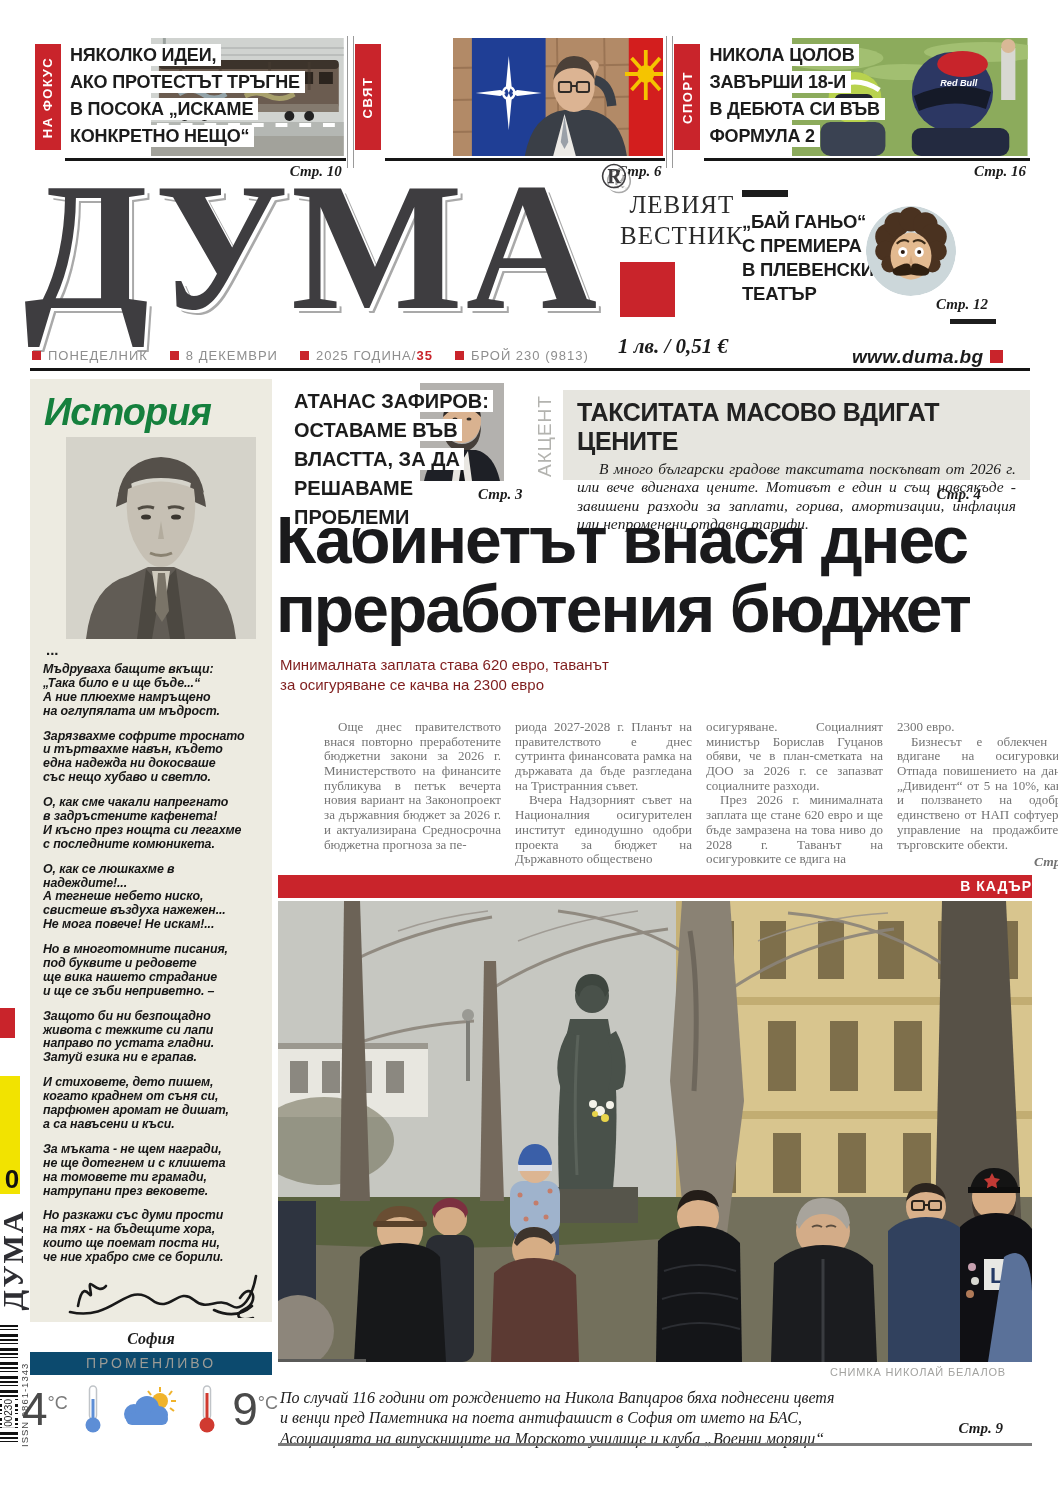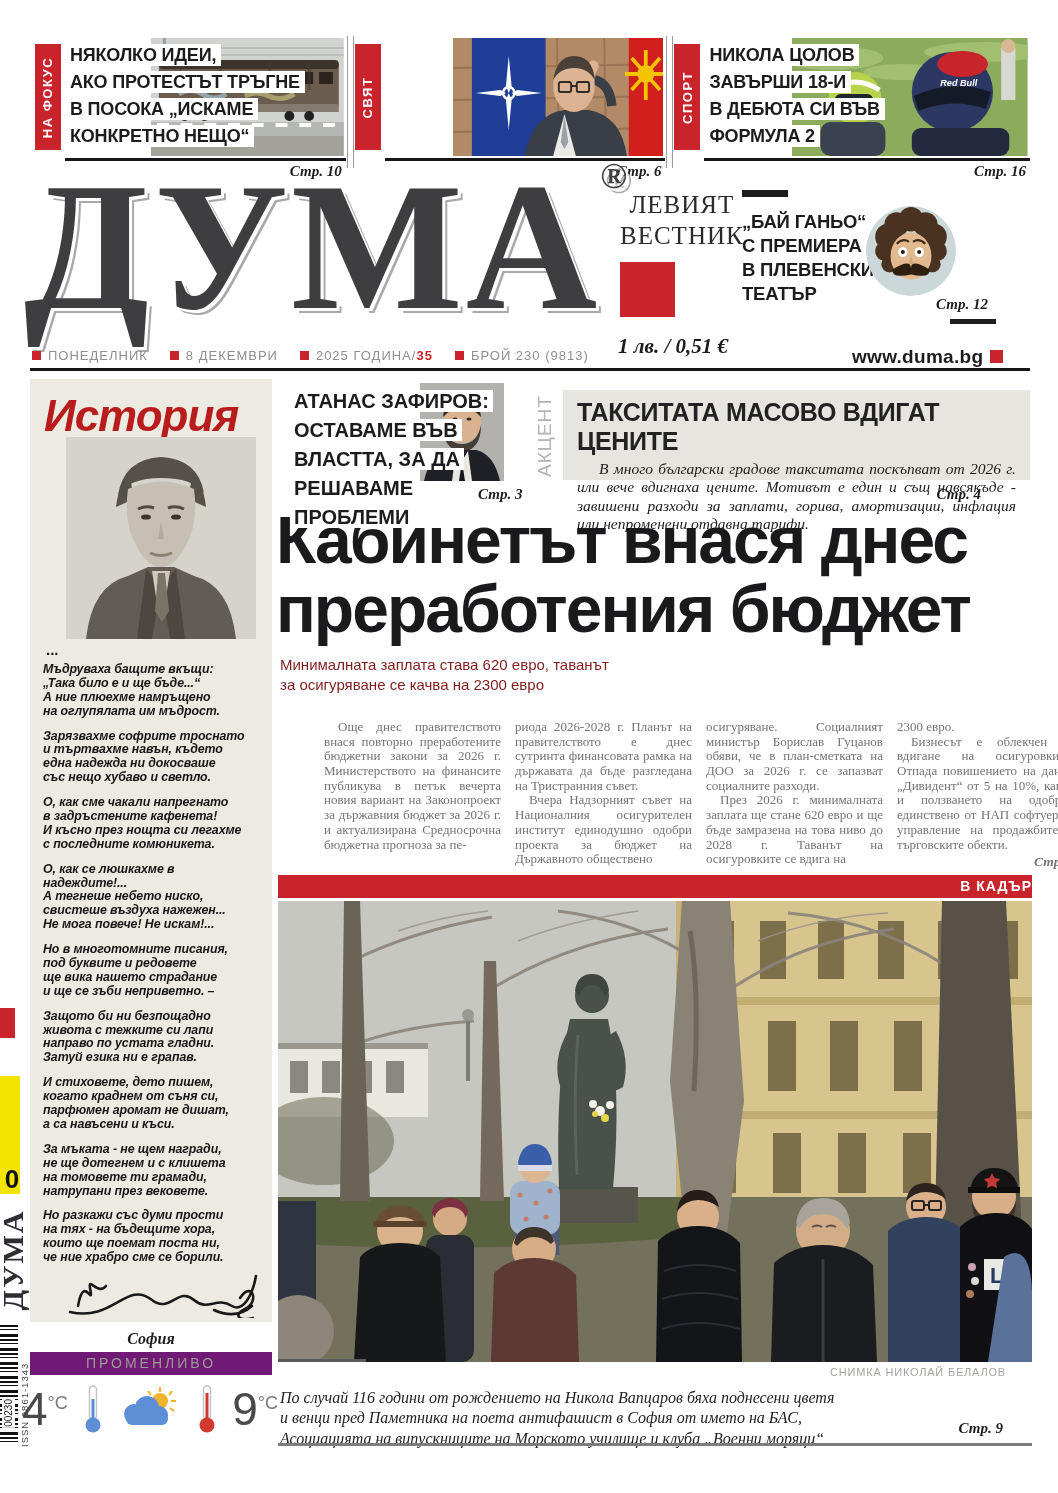--- a/index.html
+++ b/index.html
@@ -40,47 +40,47 @@
   #tagline{left:620px;top:190px;font-family:var(--serif);font-size:25px;line-height:1.22;
         letter-spacing:1px;color:#2a2a2a;text-align:center;}
   #mast-square{left:620px;top:262px;width:55px;height:55px;background:var(--red);}
   #price{left:618px;top:334px;font-family:var(--serif);font-style:italic;font-weight:bold;font-size:21px;}
   #theater-dash{left:742px;top:190px;width:46px;height:7px;background:#1d1d1d;}
   #theater-headline{left:742px;top:210px;font-weight:bold;font-size:18.5px;line-height:1.3;letter-spacing:-0.2px;}
   #bai-ganyo{left:866px;top:206px;width:90px;height:90px;border-radius:50%;overflow:hidden;}
   #bai-ganyo svg{width:100%;height:100%;display:block;}
   #theater-ref{left:936px;top:296px;font-family:var(--serif);font-style:italic;font-weight:bold;font-size:15px;}
   #theater-underline{left:950px;top:319px;width:46px;height:5px;background:#1d1d1d;}
-  #website{left:852px;top:346px;font-weight:bold;font-size:19px;letter-spacing:.3px;}
+  #website{left:852px;top:346px;font-style:italic;font-weight:bold;font-size:19px;letter-spacing:.3px;}
   #website .sq{display:inline-block;width:13px;height:13px;background:var(--red);margin-left:7px;}
 
   
   #dateline{left:32px;top:348px;display:flex;gap:22px;align-items:center;
         font-size:13px;color:#8e8e8e;letter-spacing:1px;}
   .ditem{display:flex;align-items:center;}
   .dsq{width:9px;height:9px;background:var(--red);margin-right:7px;flex:none;}
   .dnum{color:var(--red);font-weight:bold;}
   #mainrule{left:30px;top:368px;width:1000px;height:3px;background:#141414;}
 
   
   #leftcol{left:30px;top:379px;width:242px;height:943px;background:#edebe1;}
   #history-title{position:absolute;left:14px;top:12px;font-style:italic;font-weight:bold;
-        font-size:44px;letter-spacing:-1px;color:#b91c1c;}
+        font-size:38px;letter-spacing:-1px;color:#15803d;}
   #vapcarov{position:absolute;left:36px;top:58px;width:190px;height:202px;}
   #vapcarov svg{width:100%;height:100%;display:block;}
   #history-ellipsis{position:absolute;left:16px;top:262px;font-weight:bold;font-size:15px;}
   #poem{position:absolute;left:13px;top:284px;width:218px;}
   .stanza{margin:0 0 11px;font-style:italic;font-weight:bold;font-size:12.4px;
         line-height:1.12;letter-spacing:-0.1px;color:#161616;}
   #signature{position:absolute;left:34px;top:879px;width:196px;height:60px;}
   #signature svg{width:100%;height:100%;display:block;}
 
   #city{left:30px;top:1330px;width:242px;text-align:center;font-family:var(--serif);
         font-style:italic;font-weight:bold;font-size:16px;}
-  #forecast{left:30px;top:1352px;width:242px;height:23px;line-height:23px;background:#701a75;
+  #forecast{left:30px;top:1352px;width:242px;height:23px;line-height:23px;background:#0c4a6e;
         color:#9b9b96;font-size:14px;letter-spacing:3px;text-align:center;}
   #weatherrow{left:22px;top:1382px;width:256px;display:flex;align-items:center;gap:8px;justify-content:space-between;}
   .temp{font-size:46px;color:#4a4a4a;font-weight:normal;}
   .temp sup{font-size:18px;color:#7a7a7a;}
   .thermo svg,.cloud svg{display:block;}
 
   
   #edge-red{left:0;top:1008px;width:15px;height:30px;background:var(--red);}
   #edge-yellow{left:0;top:1076px;width:20px;height:118px;background:#f2e300;}
   #edge-zero{left:0;top:1164px;width:24px;text-align:center;font-weight:bold;font-size:26px;color:#111;z-index:2;}
@@ -509,21 +509,21 @@
   <div class="abs preline" id="main-headline">Кабинетът внася днес
 преработения бюджет</div>
   <div class="abs preline" id="subhead">Минималната заплата става 620 евро, таванът
 за осигуряване се качва на 2300 евро</div>
 
   <div class="abs" id="body-cols">
     <div class="bcol">
       <p>Още днес правителството внася повторно преработените бюджетни закони за 2026 г. Министерството на финансите публикува в петък вечерта новия вариант на Законопроект за държавния бюджет за 2026 г. и актуализирана Средносрочна бюджетна прогноза за пе-</p>
     </div>
     <div class="bcol">
-      <p class="cont">риода 2026-2028 г. Планът на правителството е днес сутринта финансовата рамка на държавата да бъде разгледана на Тристранния съвет.</p>
+      <p class="cont">риода 2027-2028 г. Планът на правителството е днес сутринта финансовата рамка на държавата да бъде разгледана на Тристранния съвет.</p>
       <p>Вчера Надзорният съвет на Националния осигурителен институт единодушно одобри проекта за бюджет на Държавното обществено</p>
     </div>
     <div class="bcol">
       <p class="cont">осигуряване. Социалният министър Борислав Гуцанов обяви, че в план-сметката на ДОО за 2026 г. се запазват социалните разходи.</p>
       <p>През 2026 г. минималната заплата ще стане 620 евро и ще бъде замразена на това ниво до 2028 г. Таванът на осигуровките се вдига на</p>
     </div>
     <div class="bcol">
       <p class="cont">2300 евро.</p>
       <p>Бизнесът е облекчен от вдигане на осигуровките. Отпада повишението на данък „Дивидент“ от 5 на 10%, както и ползването на одобрен единствено от НАП софтуер за управление на продажбите в търговските обекти.</p>
       <div class="colref">Стр. 5</div>

